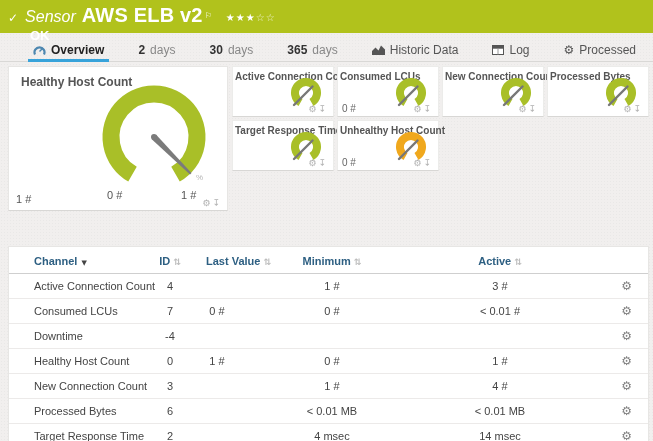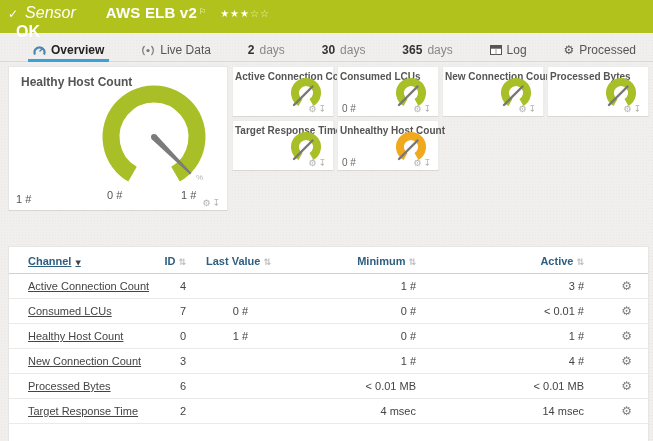--- a/index.html
+++ b/index.html
@@ -9,25 +9,25 @@
     background:#f1efee;
     background-image:radial-gradient(rgba(0,0,0,0.03) 1px, transparent 1px);
     background-size:3px 3px;
     overflow:hidden; position:relative;
   }
   
   .topbar { height:33px; background:#b1c21c; color:#fff; padding:4px 10px 0 8px; }
   .tb-line1 { display:flex; align-items:baseline; }
   .tb-check { font-size:12px; font-weight:bold; margin-right:7px; }
   .tb-kind  { font-style:italic; font-size:16px; margin-right:6px; }
-  .tb-title { font-size:15px; font-weight:bold; letter-spacing:.2px;margin-left:24px; }
+  .tb-title { font-size:20px; font-weight:bold; letter-spacing:.2px; }
   .tb-flag  { font-size:8px; vertical-align:super; margin-left:2px; position:relative; top:-4px; display:inline-block; }
   .tb-stars { margin-left:14px; font-size:10px; letter-spacing:1px; position:relative; top:-1px; }
   .tb-stars .dim { opacity:.75; }
-  .tb-ok { margin-left:8px; font-size:16px; font-weight:bold; margin-top:1px; }
+  .tb-ok { margin-left:22px; font-size:13px; font-weight:bold; margin-top:1px; }
   
   .tabs { display:flex; justify-content:space-between; align-items:flex-end;
           margin-top:5px; padding:0 12px 0 28px; border-bottom:1px solid #d9d8d6; height:24px; }
   .tab { display:flex; align-items:center; gap:5px; font-size:12px; color:#555;
          padding:3px 5px 5px; cursor:pointer; white-space:nowrap; position:relative; top:1px; }
   .tab.active { font-weight:bold; color:#222; border-bottom:3px solid #38a3da; padding-bottom:2px; }
   .tab b { color:#333; font-weight:bold; }
   .tab .muted { color:#888; }
   .glyph { font-family:"DejaVu Sans", sans-serif; font-style:normal; }
   .tab .glyph { font-size:12px; color:#555; }
@@ -52,22 +52,22 @@
   .st-value { position:absolute; left:4px; bottom:2px; font-size:10px; color:#666; }
   .ring  { fill:none; stroke:#a9bf28; }
   .amber .ring { stroke:#f0a81d; }
   .needle { stroke:#777; stroke-linecap:round; }
   
   .table-panel { margin:35px 4px 0 8px; background:#fff; border:1px solid #e7e6e4; height:200px; overflow:hidden; }
   table { width:100%; border-collapse:collapse; font-size:11px; color:#444; table-layout:fixed; }
   th { color:#2d5f82; font-weight:bold; text-align:left; padding:8px 0 6px;
        border-bottom:1px solid #cfcfcf; white-space:nowrap; }
   td { padding:5px 0; border-bottom:1px solid #eceae9; white-space:nowrap; }
-  .c-channel { padding-left:19px;text-decoration:underline; }
-  .c-id, .c-last, .c-min, .c-max { text-align:right; }
+  .c-channel { padding-left:25px; }
+  .c-id, .c-last, .c-min, .c-max { text-align:center; }
   th.c-last { text-align:left; padding-left:20px; }
   .sort { font-size:9px; color:#bdbdbd; margin-left:3px; cursor:pointer; }
   .sort-desc { font-size:7px; color:#444; margin-left:4px; cursor:pointer; }
   .c-gear { text-align:right; padding-right:16px; }
   .row-gear { font-size:12px; color:#808080; cursor:pointer; }
 </style>
 </head>
 <body>
 
 <div class="topbar">
@@ -83,38 +83,36 @@
 
 <div class="tabs">
   <div class="tab active">
     <svg width="13" height="11" viewBox="0 0 13 11">
       <path d="M2 9.5 A5 5 0 1 1 11 9.5" fill="none" stroke="#4d87b0" stroke-width="2.2"></path>
       <line x1="6.5" y1="6.5" x2="9.8" y2="3.2" stroke="#4d87b0" stroke-width="1.4"></line>
     </svg>
     <span>Overview</span>
   </div>
   <div class="tab">
-    <svg width="14" height="11" viewBox="0 0 14 11">
-      <path d="M3.5 1 A6.5 6.5 0 0 0 3.5 10" fill="none" stroke="#777" stroke-width="1.2"></path>
-      <path d="M10.5 1 A6.5 6.5 0 0 1 10.5 10" fill="none" stroke="#777" stroke-width="1.2"></path>
-      <circle cx="7" cy="5.5" r="1.6" fill="#777"></circle>
-    </svg>
-    <span>Live Data</span>
-  </div>
-  <div class="tab">
     <b>2</b>
     <span class="muted">days</span>
   </div>
   <div class="tab">
     <b>30</b>
     <span class="muted">days</span>
   </div>
   <div class="tab">
     <b>365</b>
     <span class="muted">days</span>
+  </div>
+  <div class="tab">
+    <svg width="13" height="10" viewBox="0 0 13 10">
+      <path d="M0 10 L0 6 L3.5 2.5 L6.5 5.5 L9 0.5 L13 4.5 L13 10 Z" fill="#555"></path>
+    </svg>
+    <span>Historic Data</span>
   </div>
   <div class="tab">
     <svg width="12" height="10" viewBox="0 0 12 10">
       <rect x="0.5" y="0.5" width="11" height="9" fill="#fff" stroke="#555"></rect>
       <rect x="0.5" y="0.5" width="11" height="3.2" fill="#555"></rect>
       <line x1="6" y1="3.5" x2="6" y2="9.5" stroke="#999" stroke-width="1"></line>
     </svg>
     <span>Log</span>
   </div>
   <div class="tab">
@@ -239,20 +237,28 @@
 
         <tr>
           <td class="c-channel">Consumed LCUs</td>
           <td class="c-id">7</td>
           <td class="c-last">0 #</td>
           <td class="c-min">0 #</td>
           <td class="c-max">&lt; 0.01 #</td>
           <td class="c-gear"><span class="row-gear glyph">⚙</span></td>
         </tr>
 
+        <tr>
+          <td class="c-channel">Downtime</td>
+          <td class="c-id">-4</td>
+          <td class="c-last"></td>
+          <td class="c-min"></td>
+          <td class="c-max"></td>
+          <td class="c-gear"><span class="row-gear glyph">⚙</span></td>
+        </tr>
 
         <tr>
           <td class="c-channel">Healthy Host Count</td>
           <td class="c-id">0</td>
           <td class="c-last">1 #</td>
           <td class="c-min">0 #</td>
           <td class="c-max">1 #</td>
           <td class="c-gear"><span class="row-gear glyph">⚙</span></td>
         </tr>
 

